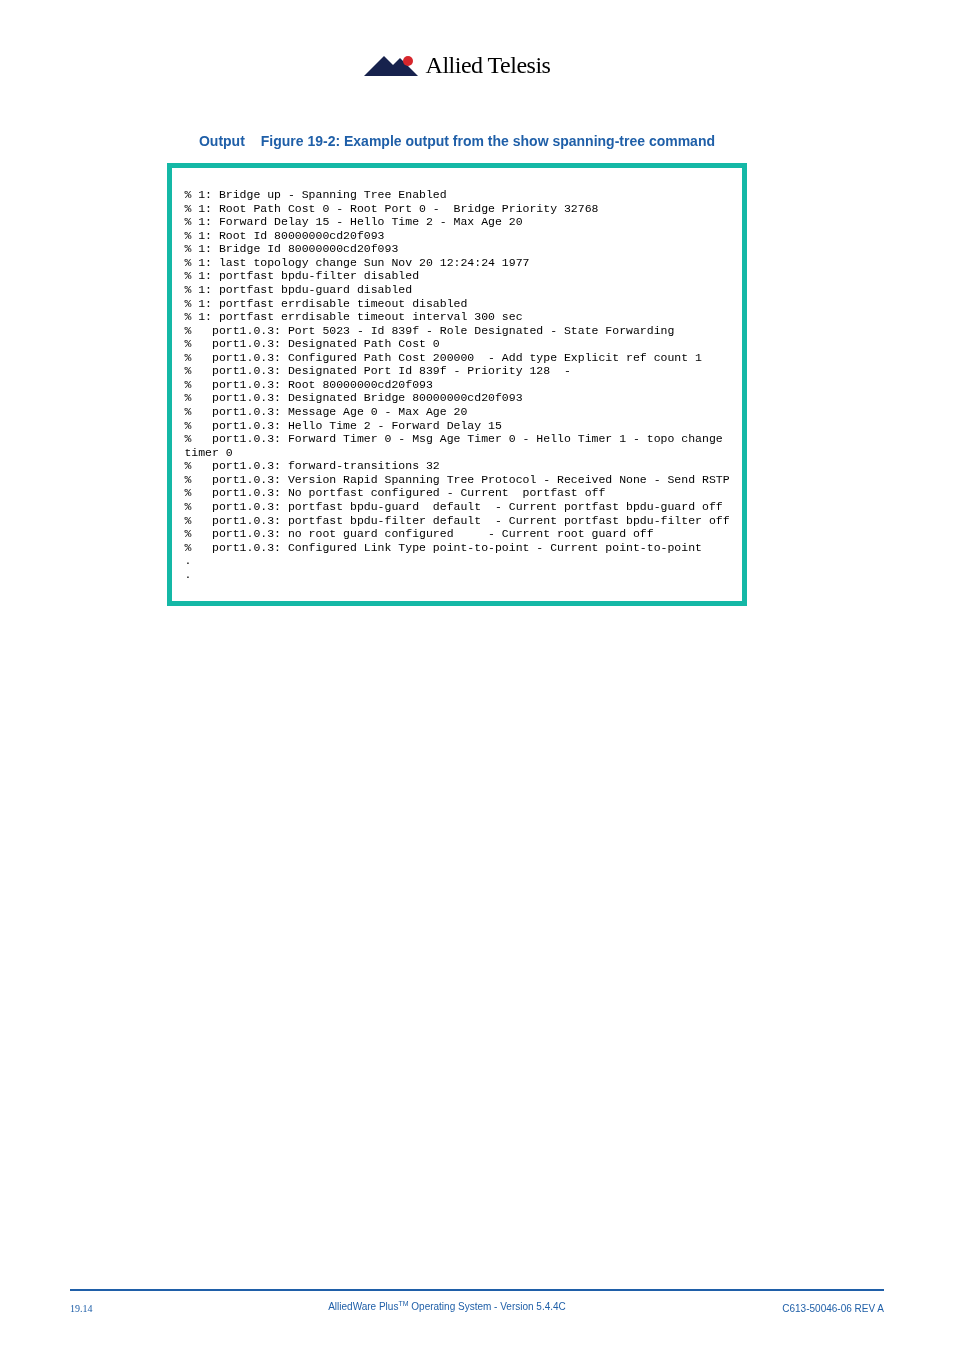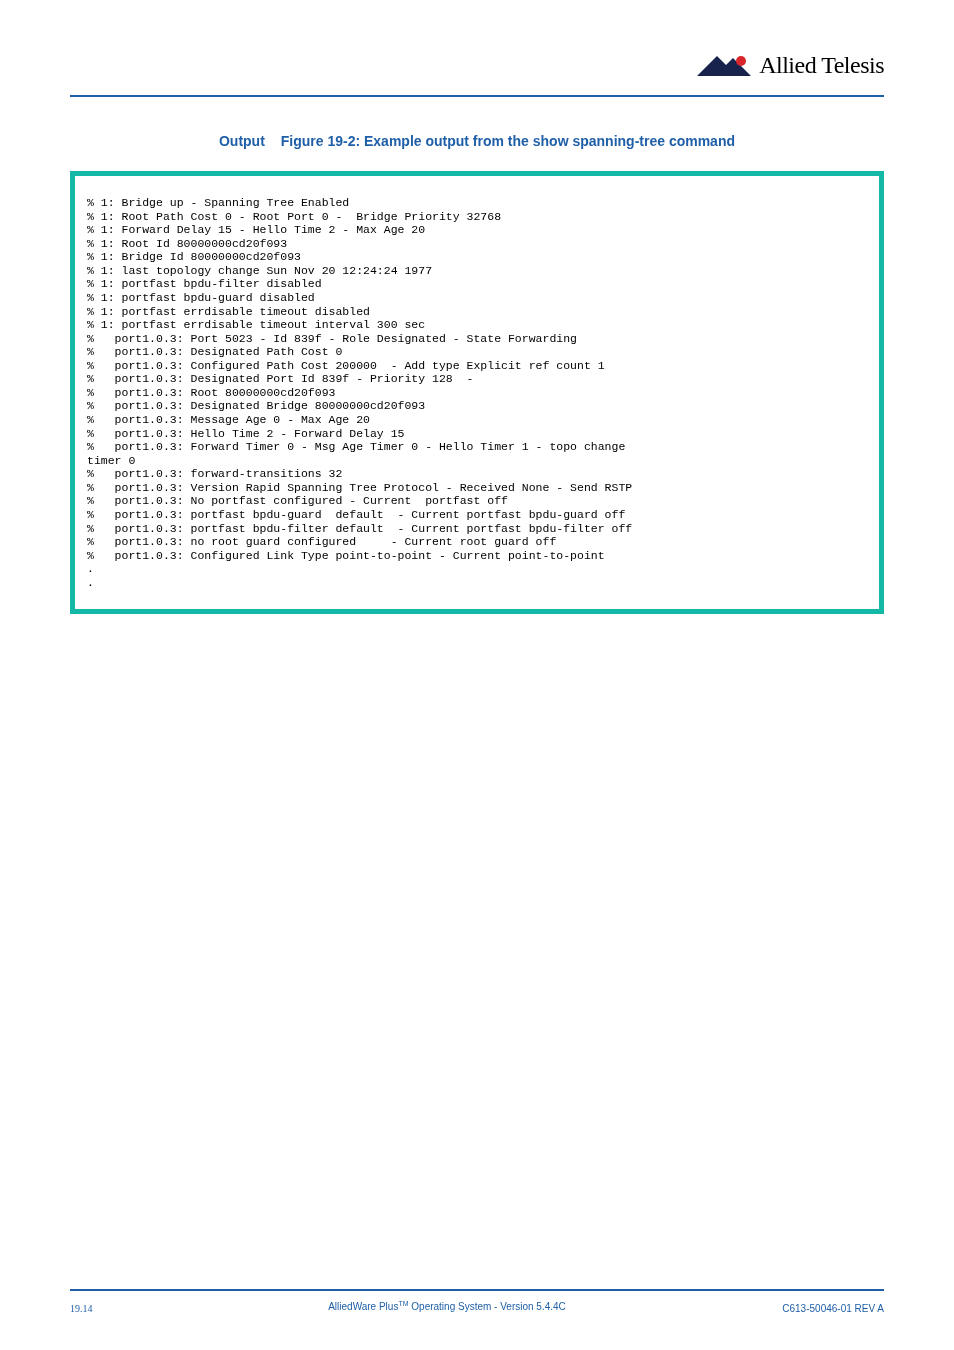--- a/index.html
+++ b/index.html
@@ -1,23 +1,24 @@
 <!DOCTYPE html>
 <html><head>
 <meta charset="utf-8">
 <style>
   * { margin: 0; padding: 0; box-sizing: border-box; }
   html, body { width: 954px; height: 1350px; background: #fff; font-family: Arial, Helvetica, sans-serif; }
   .page {
     width: 954px;
     height: 1350px;
-    padding: 52px 70px 40px 70px;
+    padding: 52px 110px 40px 70px;
     display: flex;
     flex-direction: column;
     position: relative;
+    align-items: center;
   }
   .header {
     display: flex;
     justify-content: flex-end;
     align-items: center;
     padding-bottom: 10px;
   }
   .logo {
     display: flex;
     align-items: center;
@@ -31,21 +32,21 @@
     letter-spacing: -0.5px;
   }
   .hr-top {
     height: 2px;
     background: #1f5fa8;
     margin-top: 6px;
     margin-bottom: 36px;
   }
   .caption-row {
     text-align: center;
-    margin-bottom: 22px;
+    margin-bottom: 14px;
     font-size: 14px;
   }
   .caption-label {
     color: #1f5fa8;
     font-weight: 700;
     margin-right: 12px;
   }
   .caption-text {
     color: #1f5fa8;
     font-weight: 700;
@@ -152,17 +153,17 @@
 
   <div class="footer">
     <div class="hr-bot"></div>
     <div class="footer-row">
       <div class="footer-left">19.14</div>
       <div class="footer-center">
         <div>
           <span>AlliedWare Plus</span><span class="tm">TM</span><span> Operating System  - Version 5.4.4C</span>
         </div>
       </div>
-      <div class="footer-right">C613-50046-01 REV A</div>
+      <div class="footer-right">C613-50046-06 REV A</div>
     </div>
   </div>
 
 </div>
 
 </body></html>

